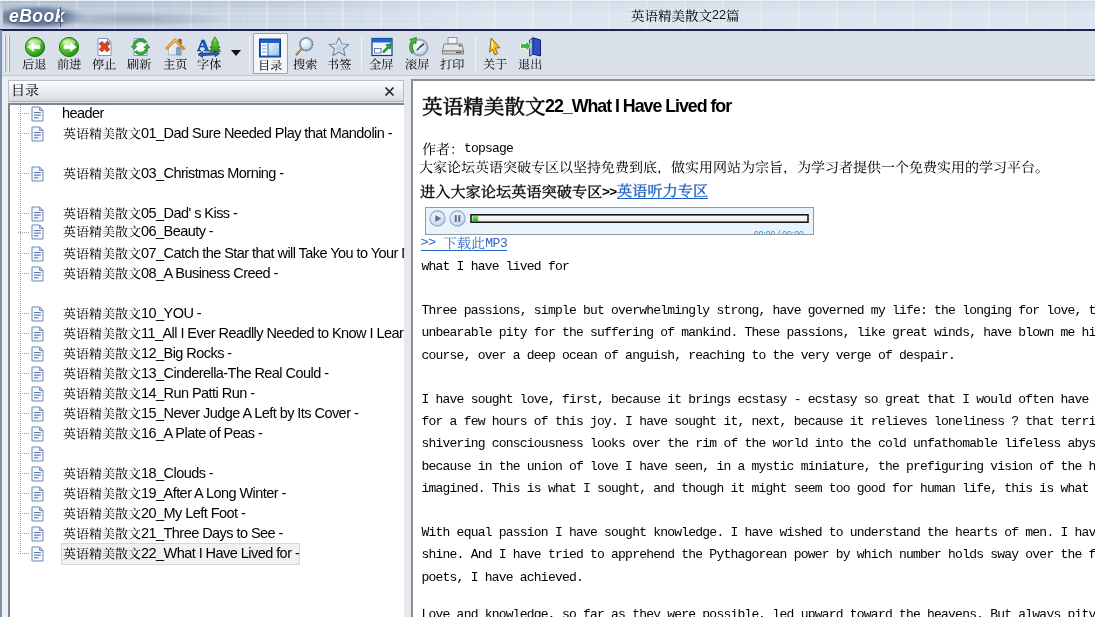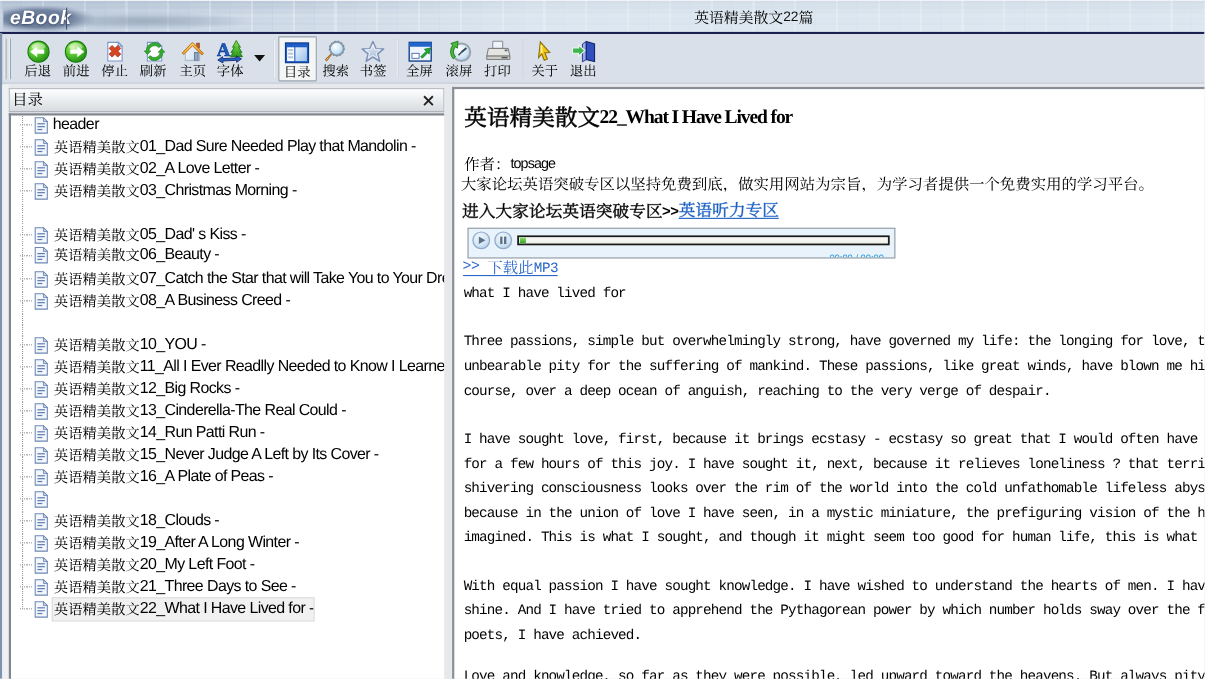--- a/index.html
+++ b/index.html
@@ -31,31 +31,31 @@
 #winleft2 {position:absolute;left:2px;top:77px;width:6px;bottom:0;background:#eef1f4}
 #leftpanel {position:absolute;left:8px;top:80px;width:396px;bottom:0}
 #lphead {position:absolute;left:0;top:0;width:396px;height:22px;background:linear-gradient(to bottom,#fdfdfe,#e3e7ea 70%,#d8dce0);border:1px solid #b9bfc7;border-bottom:1px solid #a9afb7}
 #lphead .cap {position:absolute;left:2px;top:2px}
 #lpx {position:absolute;right:7px;top:4px;width:13px;height:13px}
 #tree {position:absolute;left:0;top:23px;width:396px;bottom:-2px;background:#fff;border-top:2px solid #7f858d;border-left:2px solid #7f858d;overflow:hidden}
 #vdots {position:absolute;left:9.5px;top:0px;width:1px;height:449px;background:repeating-linear-gradient(to bottom,#9a9a9a 0 1px,transparent 1px 2px)}
 .trow {position:absolute;left:0;width:420px;height:20px;display:flex;align-items:center}
 .hconn {width:12px;height:1px;margin-left:8px;background:repeating-linear-gradient(to right,#9a9a9a 0 1px,transparent 1px 2px);flex:none}
 .trow svg {margin-left:1px}
-.ttext {display:flex;margin-left:4px;height:20px;white-space:pre}
+.ttext {display:flex;margin-left:18px;height:20px;white-space:pre}
 .tlat {font-size:14.5px;letter-spacing:-0.55px;line-height:19.6px;color:#000}
 .trsel {background:#f1f1f1;outline:1px solid #d8d8d8}
 #splitter {position:absolute;left:404px;top:80px;width:7px;bottom:0;background:#e6e8eb}
 #rightpane {position:absolute;left:411px;top:79px;right:-2px;bottom:-2px;background:#fff;border-left:2px solid #878e96;border-top:2px solid #878e96;overflow:hidden}
 #rp {position:absolute;left:-411px;top:-79px;width:1095px;height:617px}
 .abs {position:absolute}
 #dtitle {left:419.5px;top:94px;display:flex}
-#dtitle .lat {font-family:Liberation Serif, serif;font-weight:bold;font-size:17.8px;line-height:20.6px;letter-spacing:-1.02px;color:#000}
+#dtitle .lat {font-family:Liberation Sans, sans-serif;font-weight:bold;font-size:17.8px;line-height:20.6px;letter-spacing:-1.02px;color:#000}
 #auth {left:420px;top:139.5px;display:flex}
-#auth .lat {font-family:Liberation Sans, sans-serif;font-size:13px;letter-spacing:-0.8px;line-height:14px;color:#000}
+#auth .lat {font-family:Liberation Mono, monospace;font-size:13px;letter-spacing:-0.8px;line-height:14px;color:#000}
 #dline1 {left:417px;top:158px}
 #dline2 {left:417.5px;top:181px;display:flex;align-items:flex-end}
 #dline2 .gg {font-weight:bold;font-size:13.5px;line-height:15px;color:#000;letter-spacing:-0.5px}
 #dlink {border-bottom:1px solid #1a5ec4;display:flex}
 #player {left:423px;top:205px;width:389px;height:28px;background:#e9f3fb;border:1px solid #919aa1;overflow:hidden}
 #dl {left:418.5px;top:233.5px;display:flex;align-items:flex-start;height:15px;border-bottom:1px solid #2a66c8}
 #dl .g1 {white-space:pre;color:#2a66c8;font-size:13.5px;line-height:14.5px;font-family:"Liberation Mono",monospace;letter-spacing:-0.5px}
 #dl .g2 {color:#2a66c8;font-size:13px;line-height:15px;font-family:"Liberation Mono",monospace;letter-spacing:-0.5px}
 .bline {position:absolute;left:419.5px;font-family:"Liberation Mono",monospace;font-size:13px;letter-spacing:-0.78px;line-height:13px;color:#000;white-space:pre}
 </style></head>
@@ -523,40 +523,20 @@
             <g fill="#000">
               <use href="#c82F1" x="0"></use>
               <use href="#c8BED" x="1000"></use>
               <use href="#c7CBE" x="2000"></use>
               <use href="#c7F8E" x="3000"></use>
               <use href="#c6563" x="4000"></use>
               <use href="#c6587" x="5000"></use>
             </g>
           </svg><span class="tlat">01_Dad Sure Needed Play that Mandolin -</span></span>
       </div>
-<div class="trow" style="top:38.5px">
-        <span class="hconn"></span>
-        <svg width="13" height="16" viewBox="0 0 13 16" style="flex:none">
-<path d="M1 1 L8.5 1 L12 4.5 L12 15 L1 15 Z" fill="#f4f8fd" stroke="#6d87b5" stroke-width="1"></path>
-<path d="M8.5 1 L8.5 4.5 L12 4.5 Z" fill="#c8d8ee" stroke="#6d87b5" stroke-width="0.8"></path>
-<rect x="3" y="6" width="6.8" height="1.1" fill="#5c7cae"></rect>
-          <rect x="3" y="8.6" width="6.8" height="1.1" fill="#5c7cae"></rect>
-          <rect x="3" y="11.2" width="4.5" height="1.1" fill="#5c7cae"></rect>
-        </svg>
-        <span class="ttext"><svg class="cj" style="width:78.00px;height:13.00px;margin-top:3.0px;flex:none" viewBox="0 0 6000 1000" preserveAspectRatio="none">
-            <g fill="#000">
-              <use href="#c82F1" x="0"></use>
-              <use href="#c8BED" x="1000"></use>
-              <use href="#c7CBE" x="2000"></use>
-              <use href="#c7F8E" x="3000"></use>
-              <use href="#c6563" x="4000"></use>
-              <use href="#c6587" x="5000"></use>
-            </g>
-          </svg><span class="tlat">02_A Love Letter -</span></span>
-      </div>
 <div class="trow" style="top:58.5px">
         <span class="hconn"></span>
         <svg width="13" height="16" viewBox="0 0 13 16" style="flex:none">
 <path d="M1 1 L8.5 1 L12 4.5 L12 15 L1 15 Z" fill="#f4f8fd" stroke="#6d87b5" stroke-width="1"></path>
 <path d="M8.5 1 L8.5 4.5 L12 4.5 Z" fill="#c8d8ee" stroke="#6d87b5" stroke-width="0.8"></path>
 <rect x="3" y="6" width="6.8" height="1.1" fill="#5c7cae"></rect>
           <rect x="3" y="8.6" width="6.8" height="1.1" fill="#5c7cae"></rect>
           <rect x="3" y="11.2" width="4.5" height="1.1" fill="#5c7cae"></rect>
         </svg>
         <span class="ttext"><svg class="cj" style="width:78.00px;height:13.00px;margin-top:3.0px;flex:none" viewBox="0 0 6000 1000" preserveAspectRatio="none">

